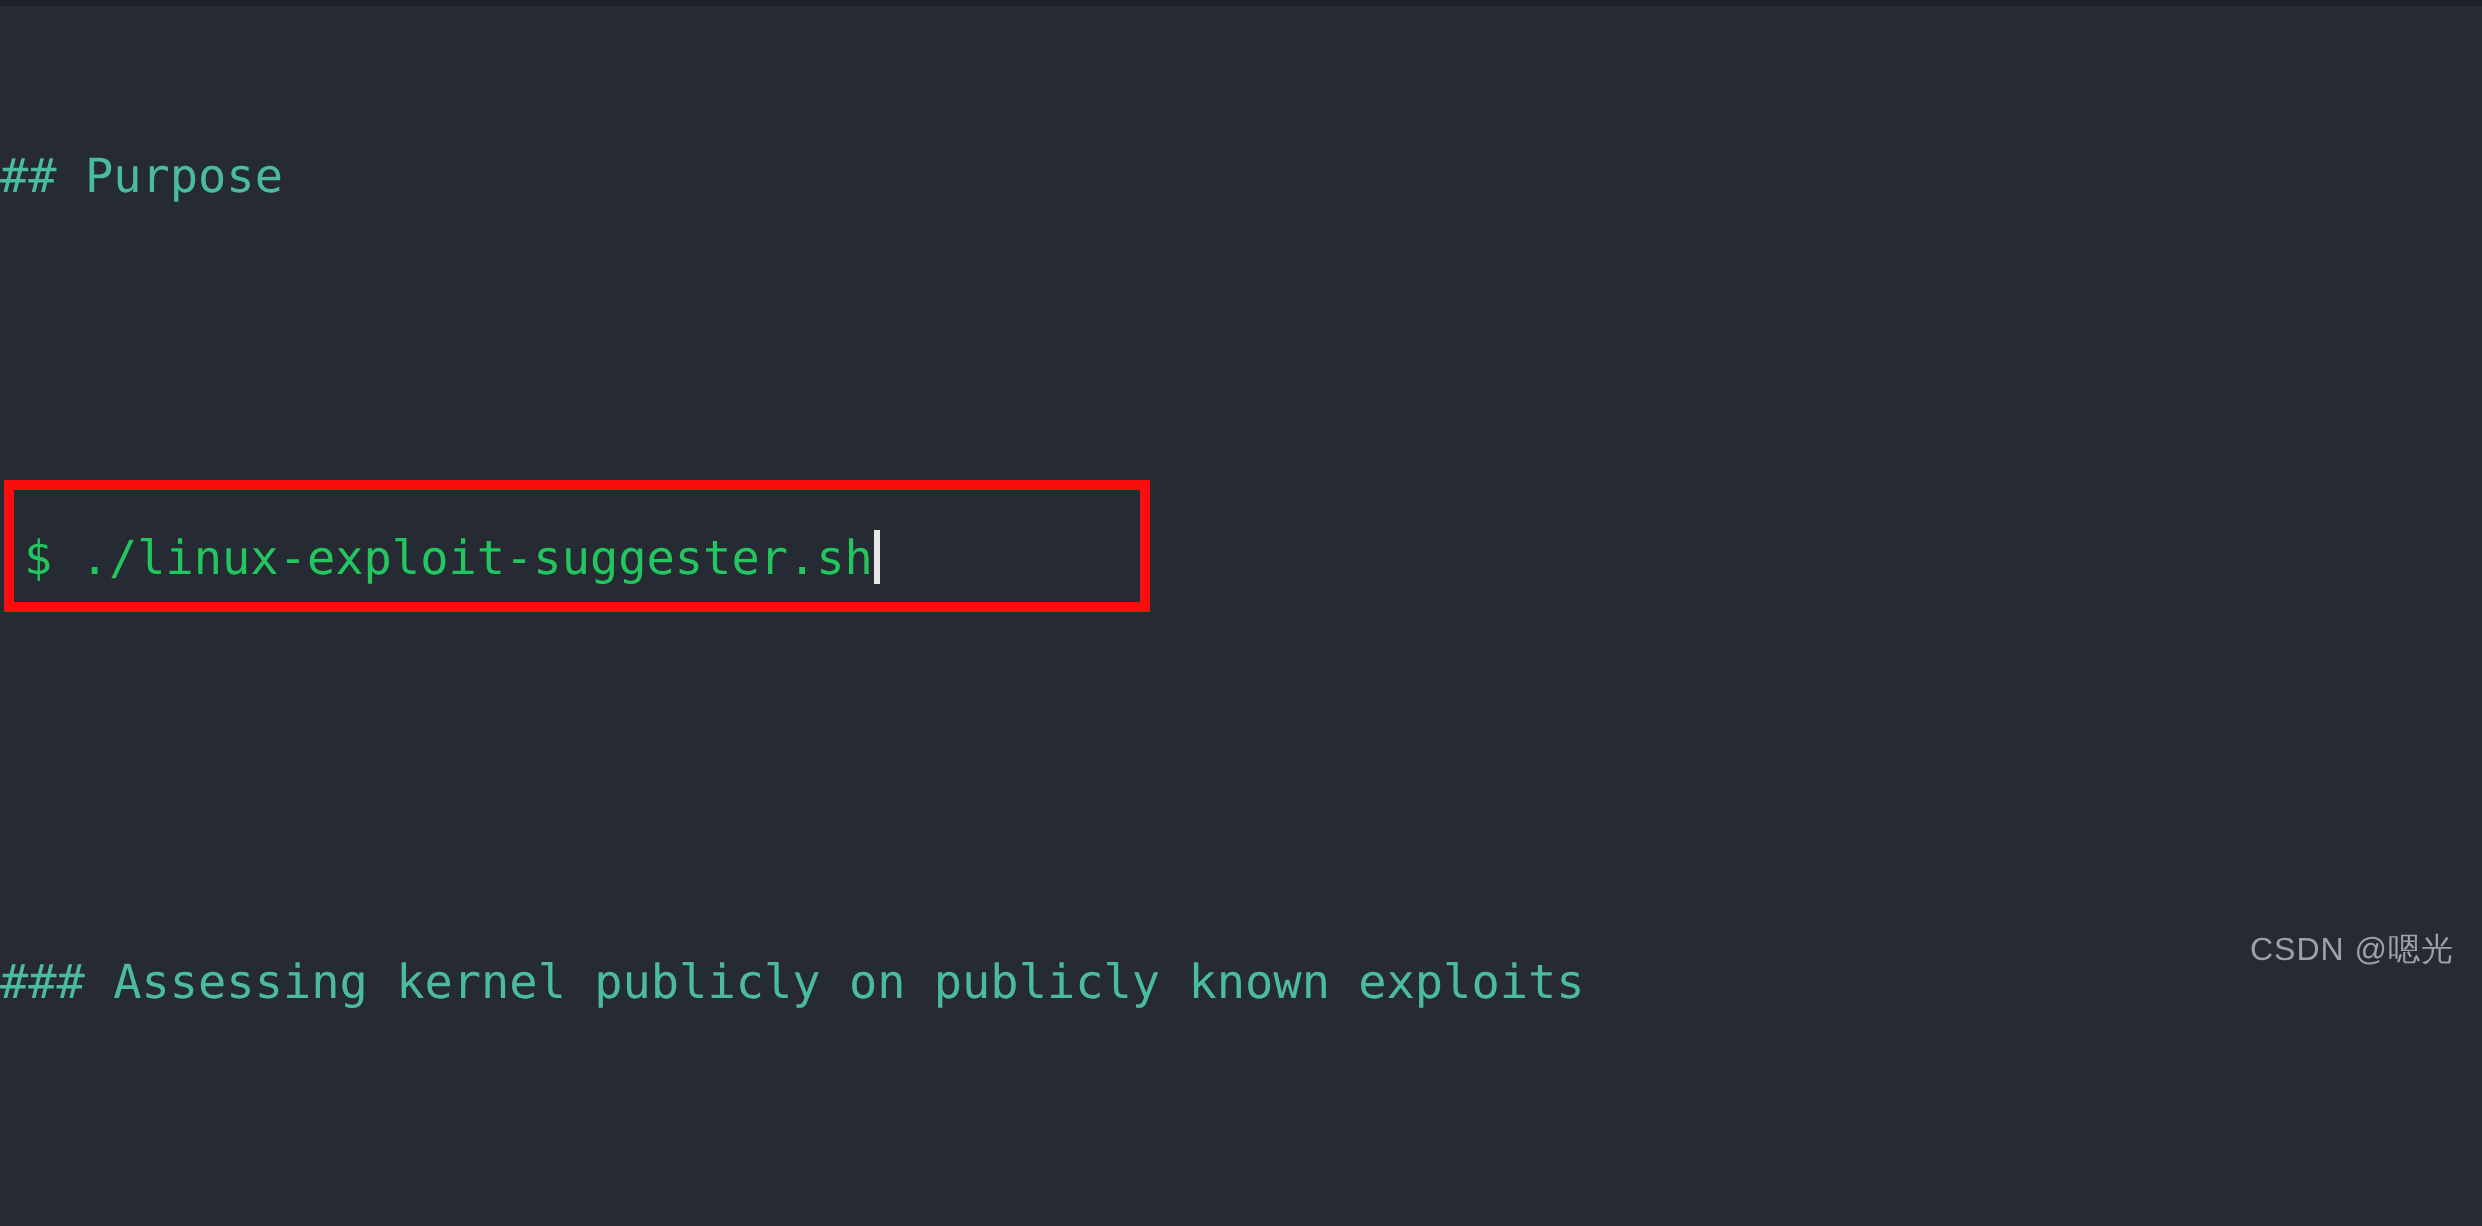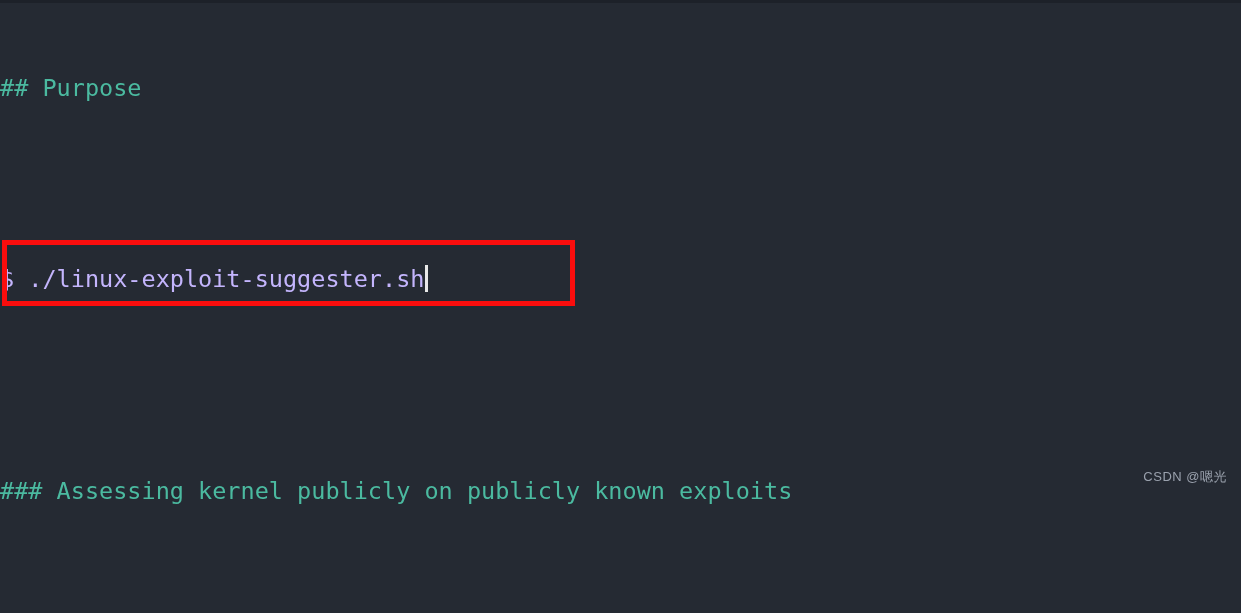--- a/index.html
+++ b/index.html
@@ -67,39 +67,40 @@
     background: transparent;
     pointer-events: auto;
   }
   #cmd-line {
     position: absolute;
     left: 0px;
     top: 264px;
     font-size: 23.5px;
     line-height: 31px;
     white-space: pre;
-    color: #c4b5fd;
+    color: #22c55e;
+    padding-left: 12px;
   }
   #cursor {
     display: inline-block;
     width: 3px;
     height: 27px;
     background: #e8e8e8;
     vertical-align: -5px;
     margin-left: 1px;
   }
 
   
   #watermark {
     position: absolute;
     right: 14px;
     bottom: 18px;
     color: #9aa1ad;
     font-family: "Liberation Sans", "DejaVu Sans", sans-serif;
-    font-size: 13px;
+    font-size: 16px;
     letter-spacing: 0.5px;
     white-space: pre;
   }
 </style>
 </head>
 <body>
 
 <div id="terminal">
 
   <div id="top-rule"></div>

